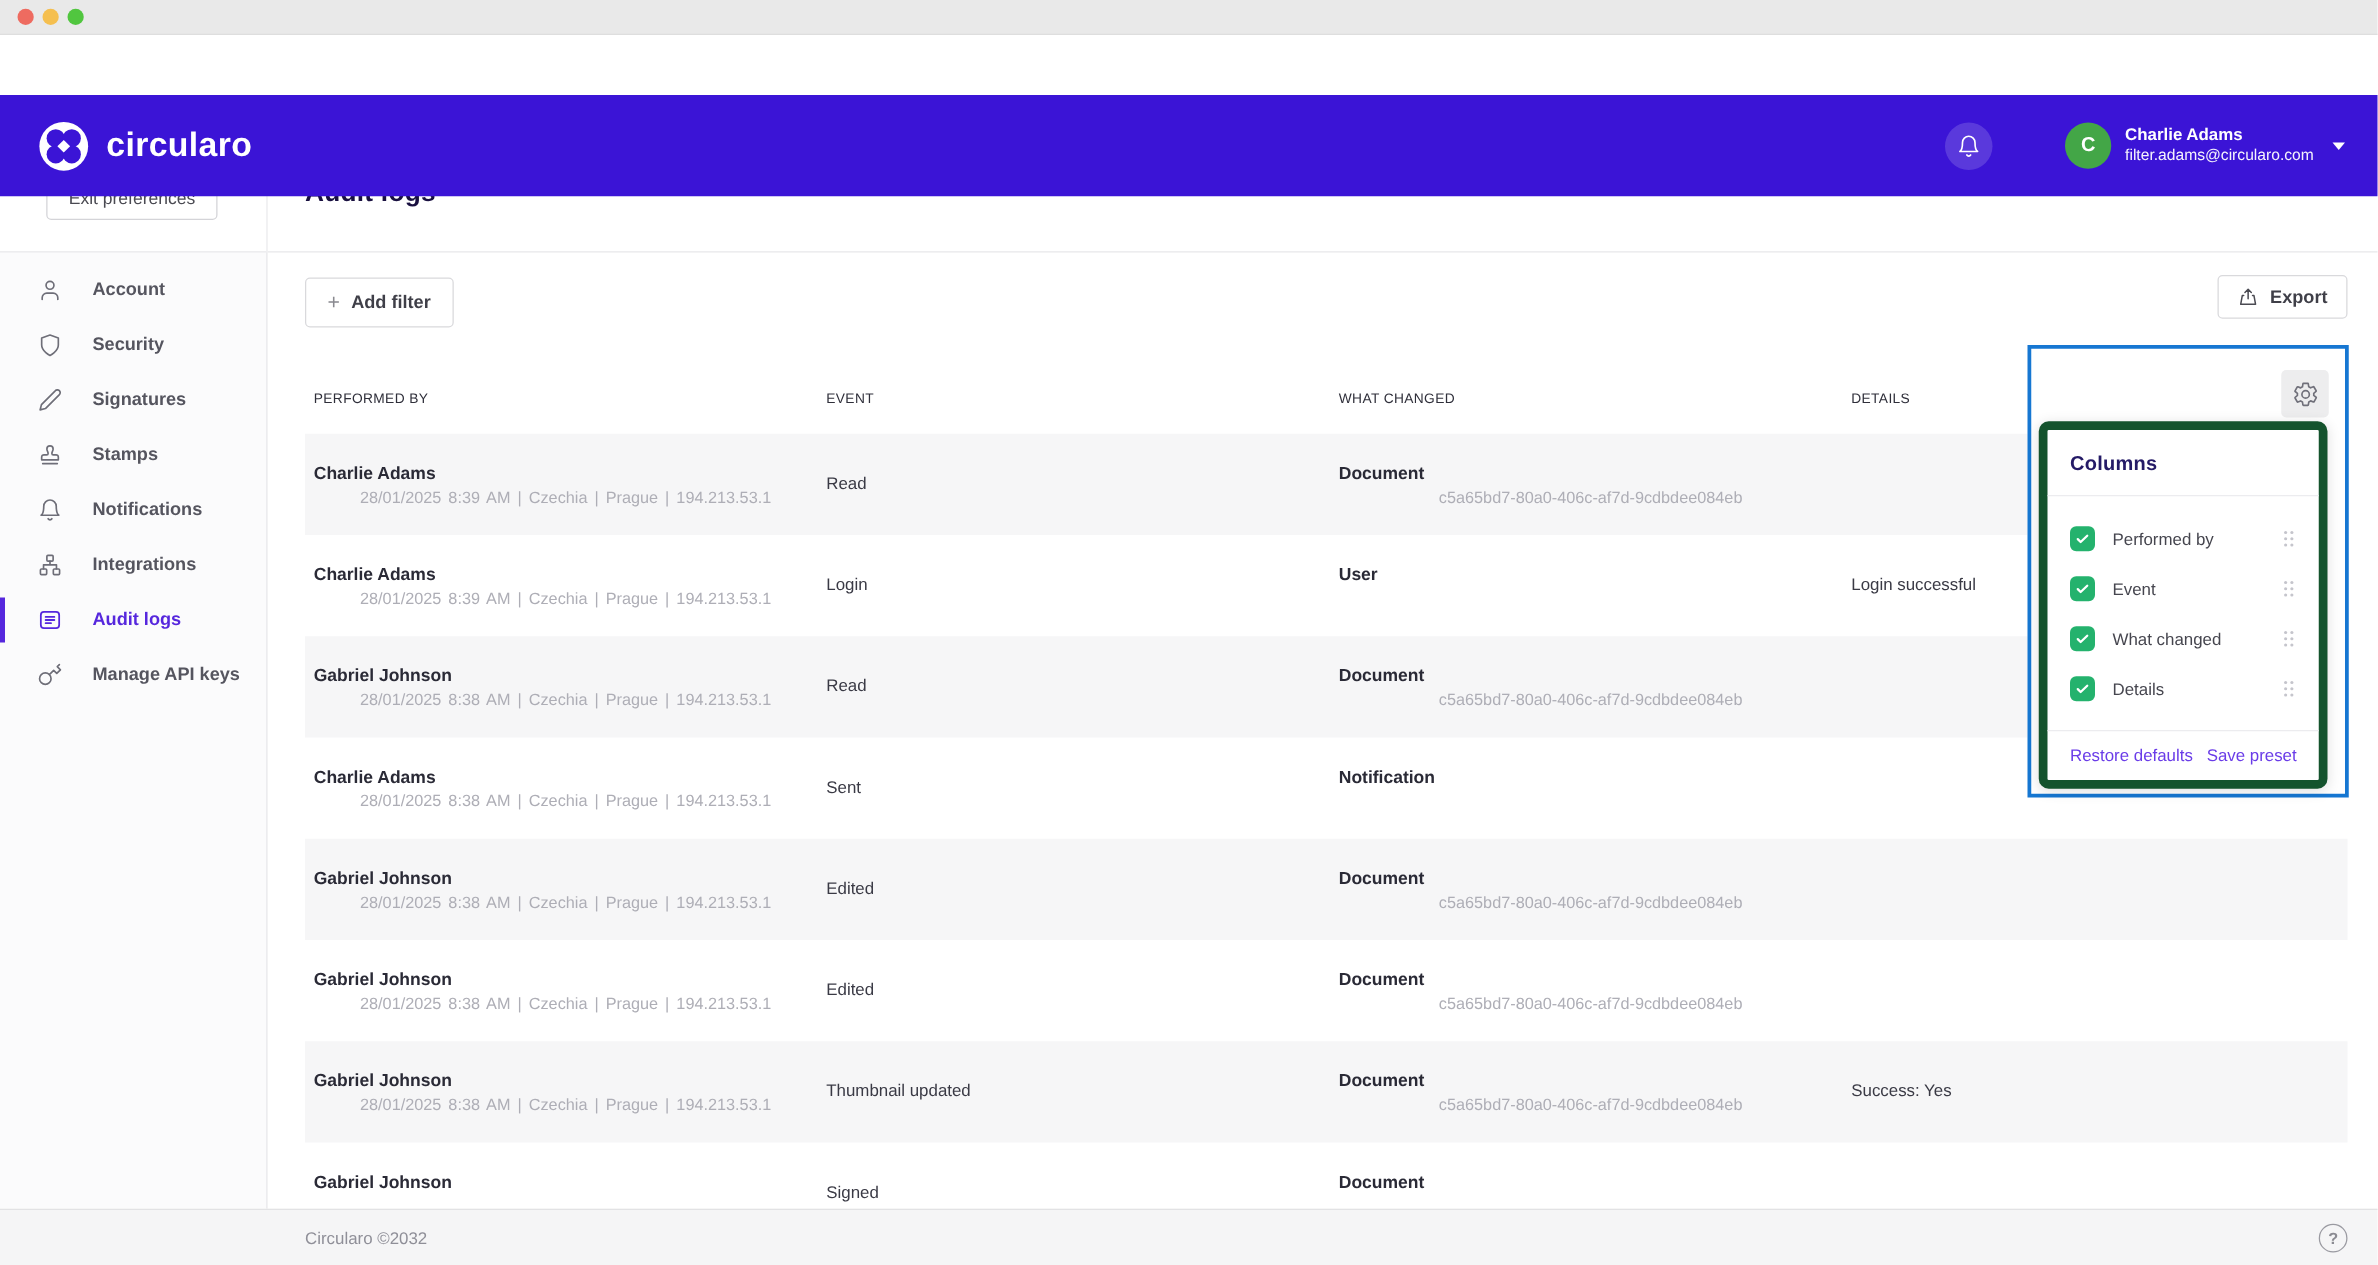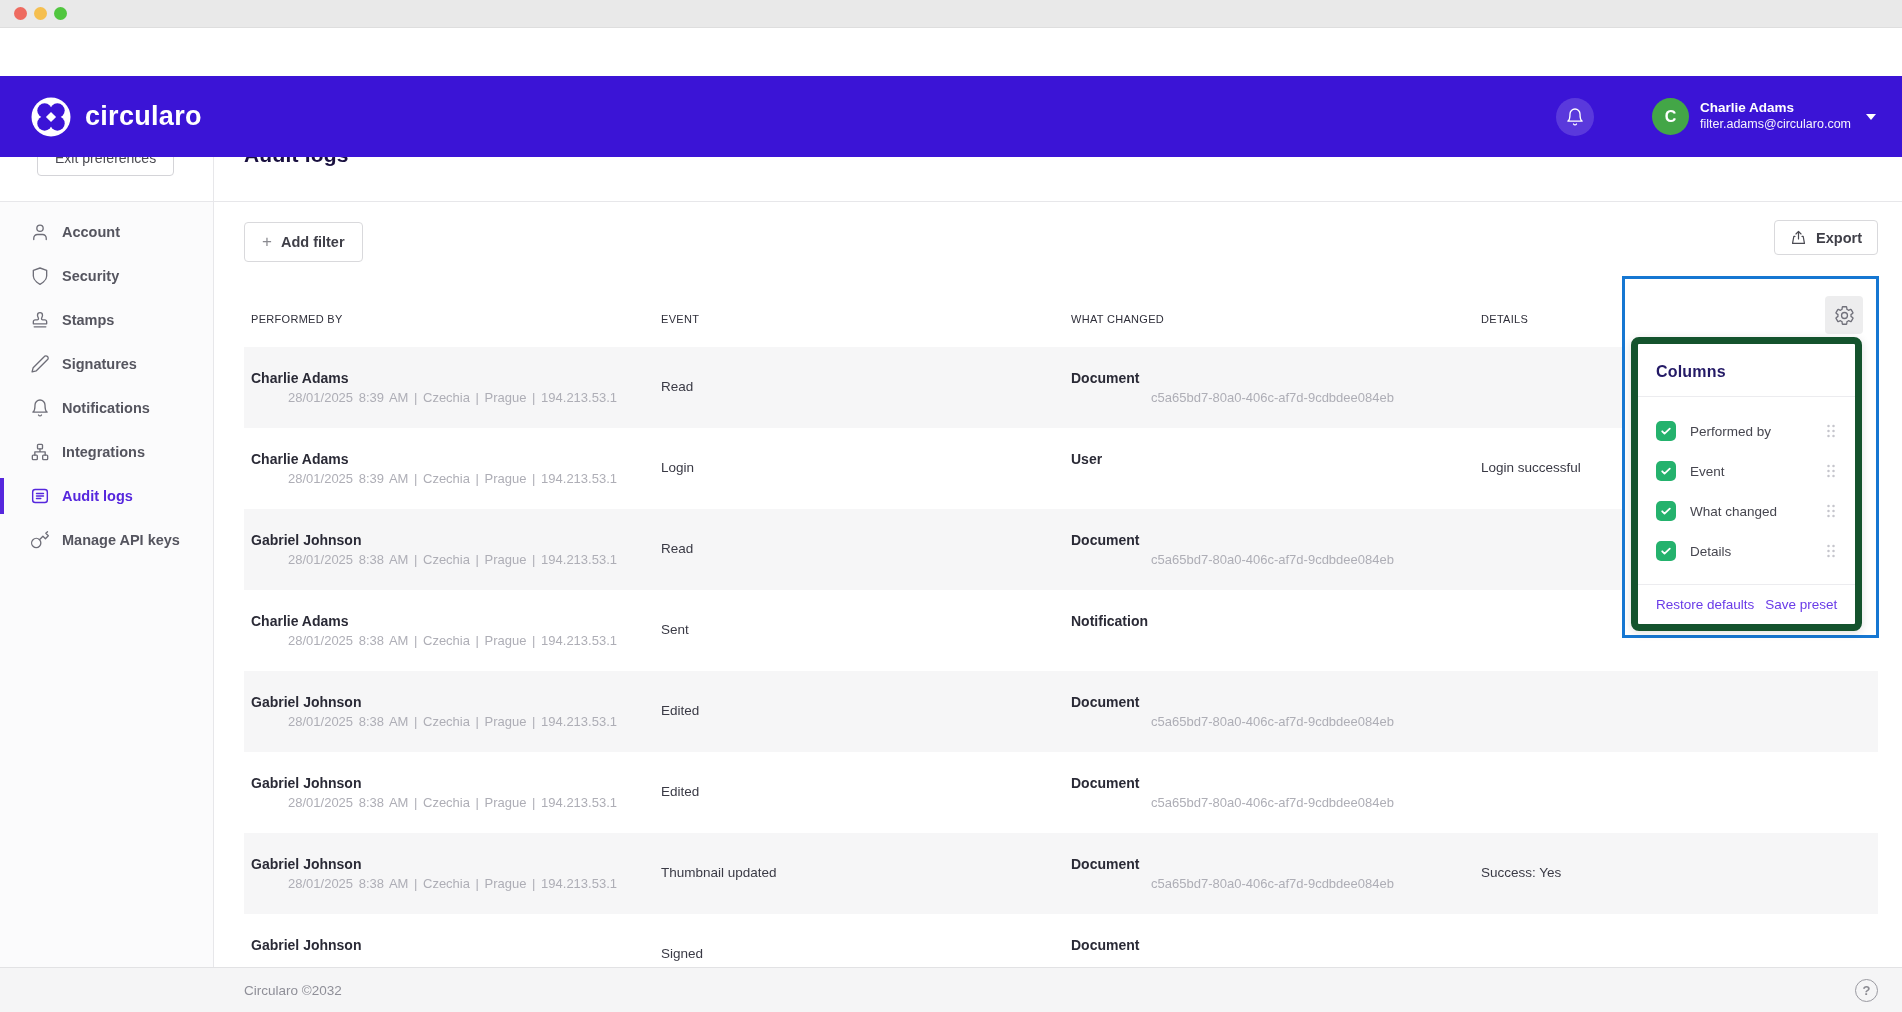--- a/index.html
+++ b/index.html
@@ -28,21 +28,21 @@
   .caret { margin-left:15px; width:0; height:0; border-left:5.5px solid transparent;
     border-right:5.5px solid transparent; border-top:6px solid #fff; }
 
   
   .sidebar { position:absolute; top:109px; left:0; width:214px; bottom:45px;
     border-right:1px solid #e7e7ea; background:#fbfbfc; z-index:10; }
   .sidebar-top { height:93px; background:#fff; border-bottom:1px solid #e7e7ea; padding:31px 0 0 37px; }
   .exit-btn { background:#fff; border:1px solid #d4d4d8; border-radius:4px; padding:9px 17px;
     font-size:14px; color:#4a4a52; font-family:inherit; cursor:pointer; }
   .menu { padding-top:8px; }
-  .menu-item { position:relative; height:44px; display:flex; align-items:center; gap:12px;
+  .menu-item { position:relative; height:44px; display:flex; align-items:center; gap:24px;
     padding-left:30px; cursor:pointer; }
   .menu-item .mi-label { font-size:14.5px; font-weight:600; color:#55555f; }
   .menu-item svg { stroke:#6e6e78; }
   .menu-item.active .mi-label { color:#5627dd; }
   .menu-item.active svg { stroke:#5627dd; }
   .menu-item.active::before { content:""; position:absolute; left:0; top:4px; bottom:4px; width:4px; background:#5627dd; }
 
   
   .main { position:absolute; top:109px; left:214px; right:0; bottom:45px; background:#fff; }
   .page-head { height:93px; border-bottom:1px solid #e7e7ea; display:flex; align-items:center; padding-left:30px; }
@@ -141,30 +141,30 @@
       <span class="mi-label">Account</span>
     </div>
     <div class="menu-item">
       <svg width="20" height="20" viewBox="0 0 24 24" fill="none" stroke-width="1.6" stroke-linecap="round" stroke-linejoin="round">
         <path d="M12 22s8-4 8-10V5.2L12 2.4 4 5.2V12c0 6 8 10 8 10z"></path>
       </svg>
       <span class="mi-label">Security</span>
     </div>
     <div class="menu-item">
       <svg width="20" height="20" viewBox="0 0 24 24" fill="none" stroke-width="1.6" stroke-linecap="round" stroke-linejoin="round">
+        <path d="M17 3.2a2.7 2.7 0 1 1 3.8 3.8L7.6 20.2 2.5 21.5l1.3-5.1L17 3.2z"></path>
+      </svg>
+      <span class="mi-label">Signatures</span>
+    </div>
+    <div class="menu-item">
+      <svg width="20" height="20" viewBox="0 0 24 24" fill="none" stroke-width="1.6" stroke-linecap="round" stroke-linejoin="round">
         <path d="M12 3.2c-1.7 0-3 1.3-3 3 0 1.9 1.2 2.8 1.2 4.3 0 .8-.6 1.3-1.4 1.3H6.2A2.2 2.2 0 0 0 4 14v2.6h16V14a2.2 2.2 0 0 0-2.2-2.2h-2.6c-.8 0-1.4-.5-1.4-1.3 0-1.5 1.2-2.4 1.2-4.3 0-1.7-1.3-3-3-3z"></path>
         <path d="M5 20.2h14"></path>
       </svg>
       <span class="mi-label">Stamps</span>
-    </div>
-    <div class="menu-item">
-      <svg width="20" height="20" viewBox="0 0 24 24" fill="none" stroke-width="1.6" stroke-linecap="round" stroke-linejoin="round">
-        <path d="M17 3.2a2.7 2.7 0 1 1 3.8 3.8L7.6 20.2 2.5 21.5l1.3-5.1L17 3.2z"></path>
-      </svg>
-      <span class="mi-label">Signatures</span>
     </div>
     <div class="menu-item">
       <svg width="20" height="20" viewBox="0 0 24 24" fill="none" stroke-width="1.6" stroke-linecap="round" stroke-linejoin="round">
         <path d="M18 8.4a6 6 0 1 0-12 0c0 7-2.5 8.6-2.5 8.6h17S18 15.4 18 8.4"></path>
         <path d="M10.2 20.4a2.1 2.1 0 0 0 3.6 0"></path>
       </svg>
       <span class="mi-label">Notifications</span>
     </div>
     <div class="menu-item">
       <svg width="20" height="20" viewBox="0 0 24 24" fill="none" stroke-width="1.6" stroke-linecap="round" stroke-linejoin="round">

